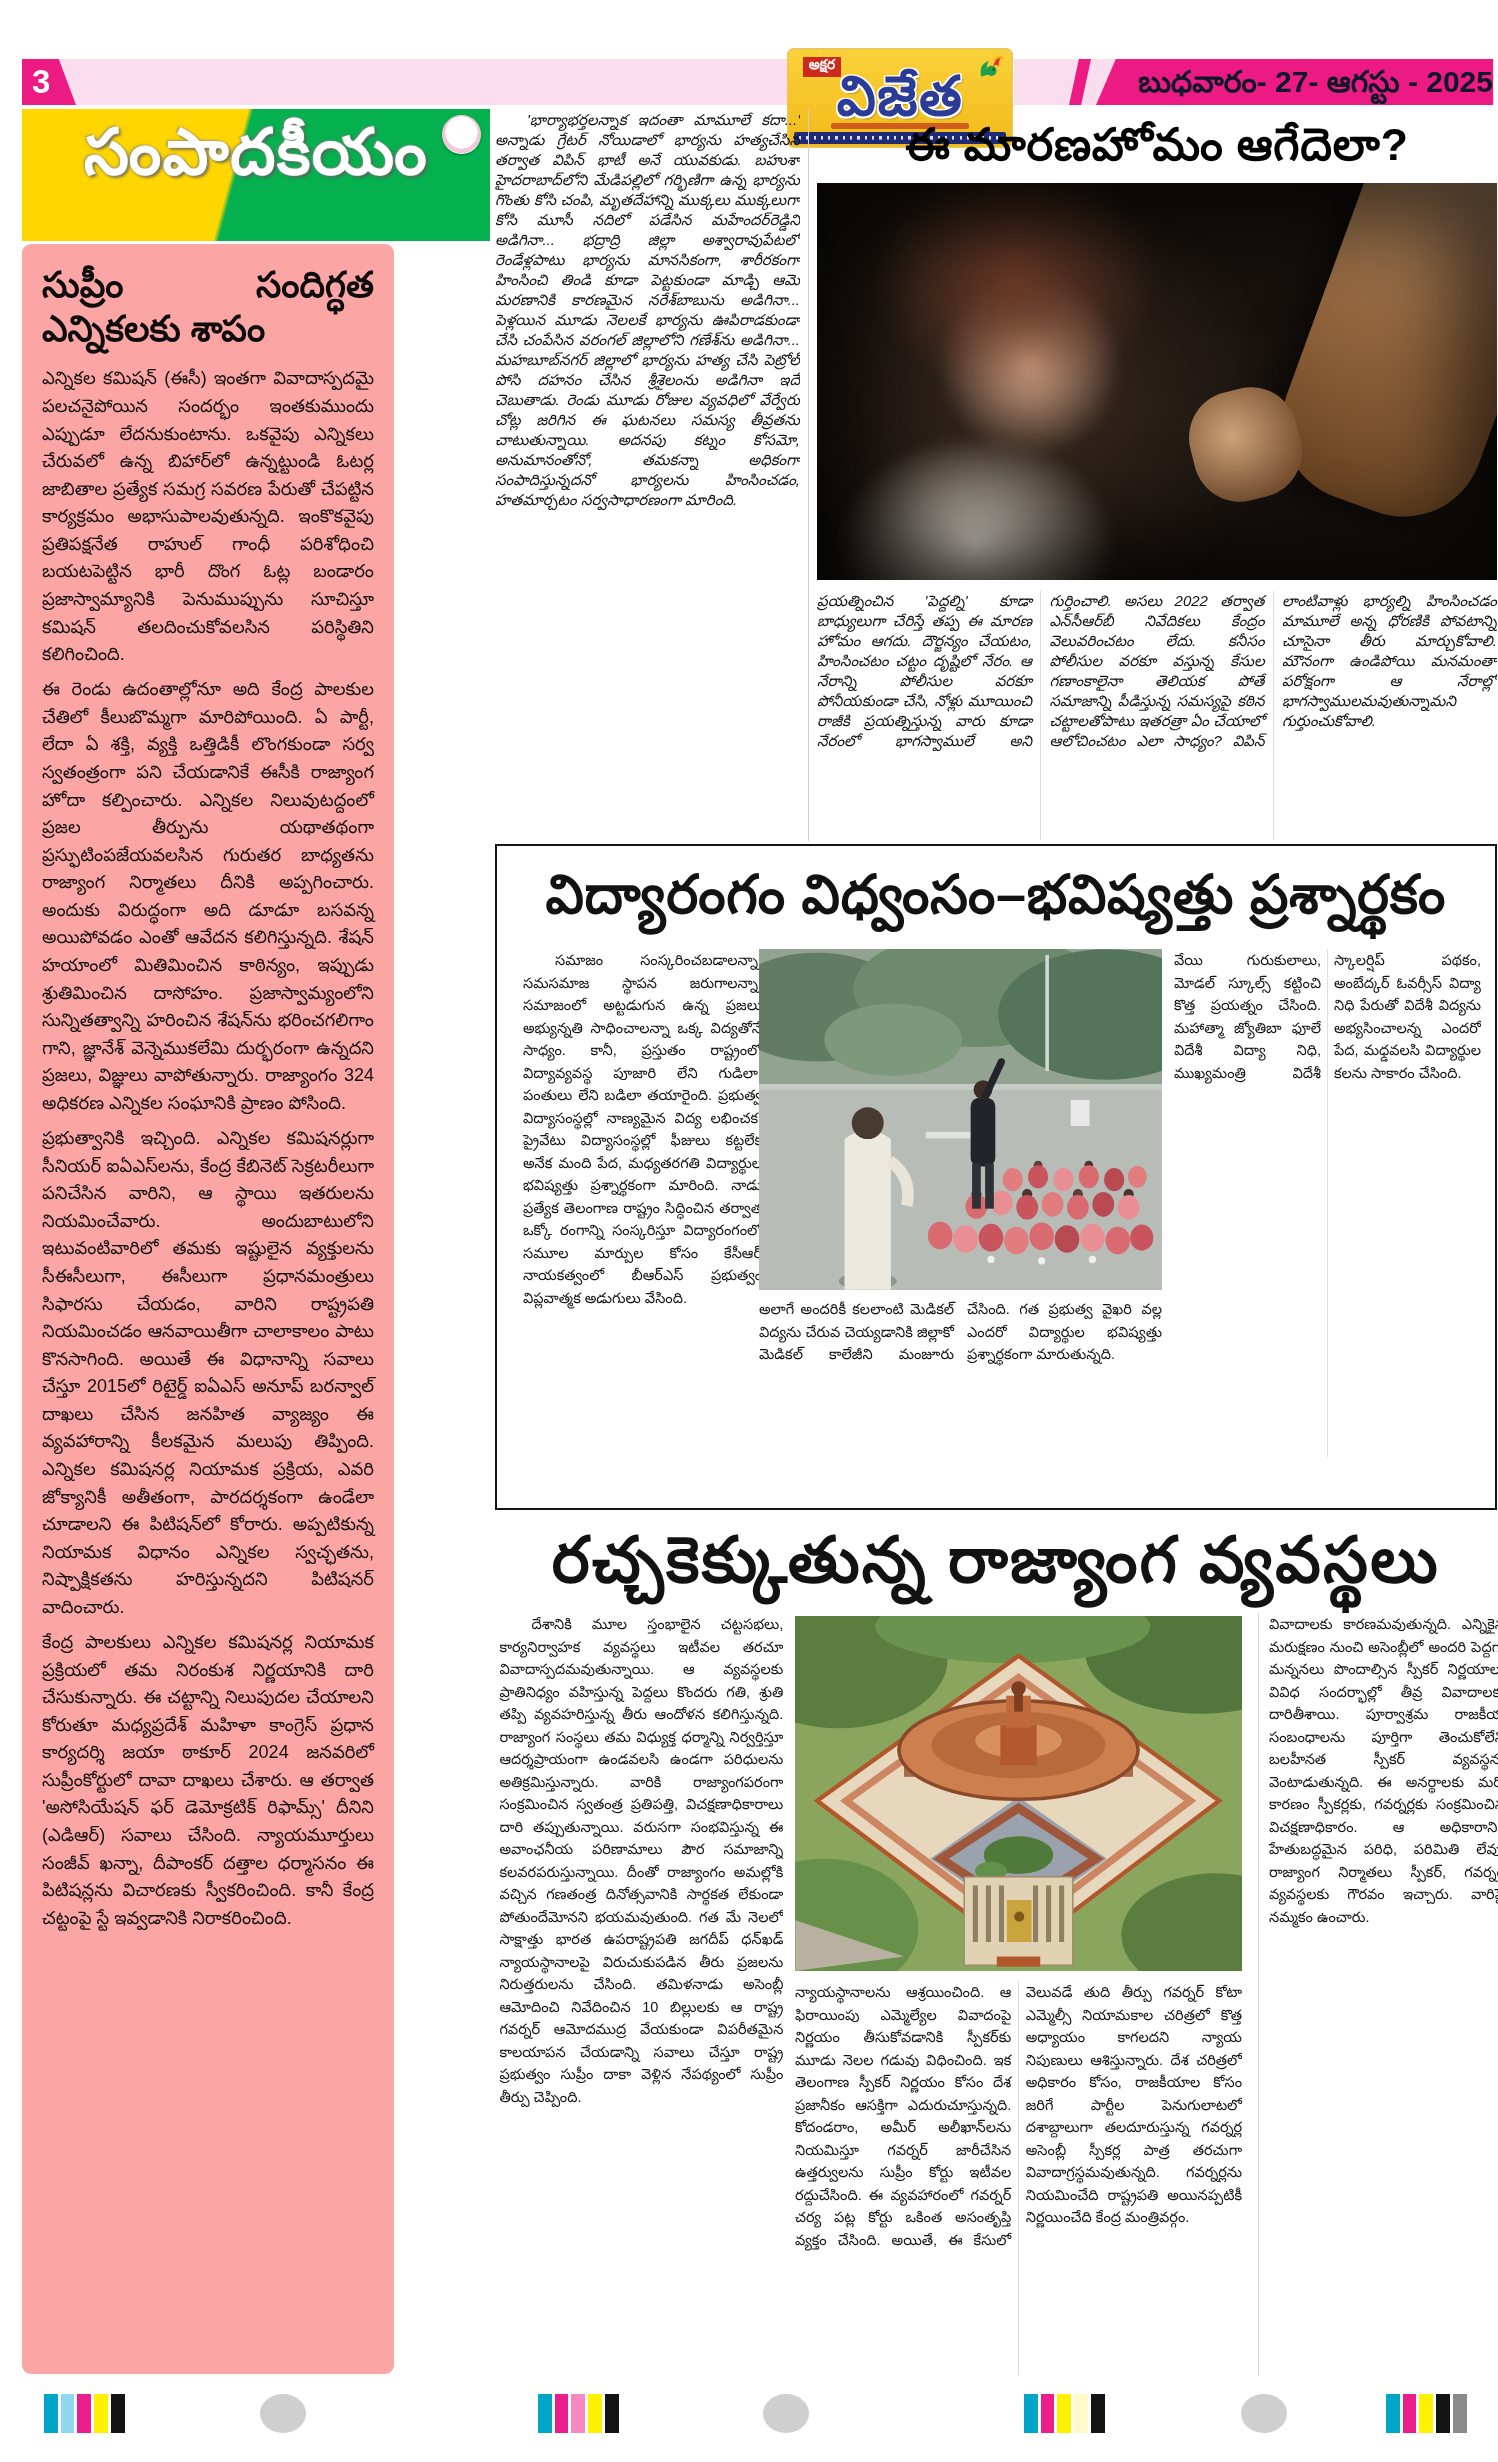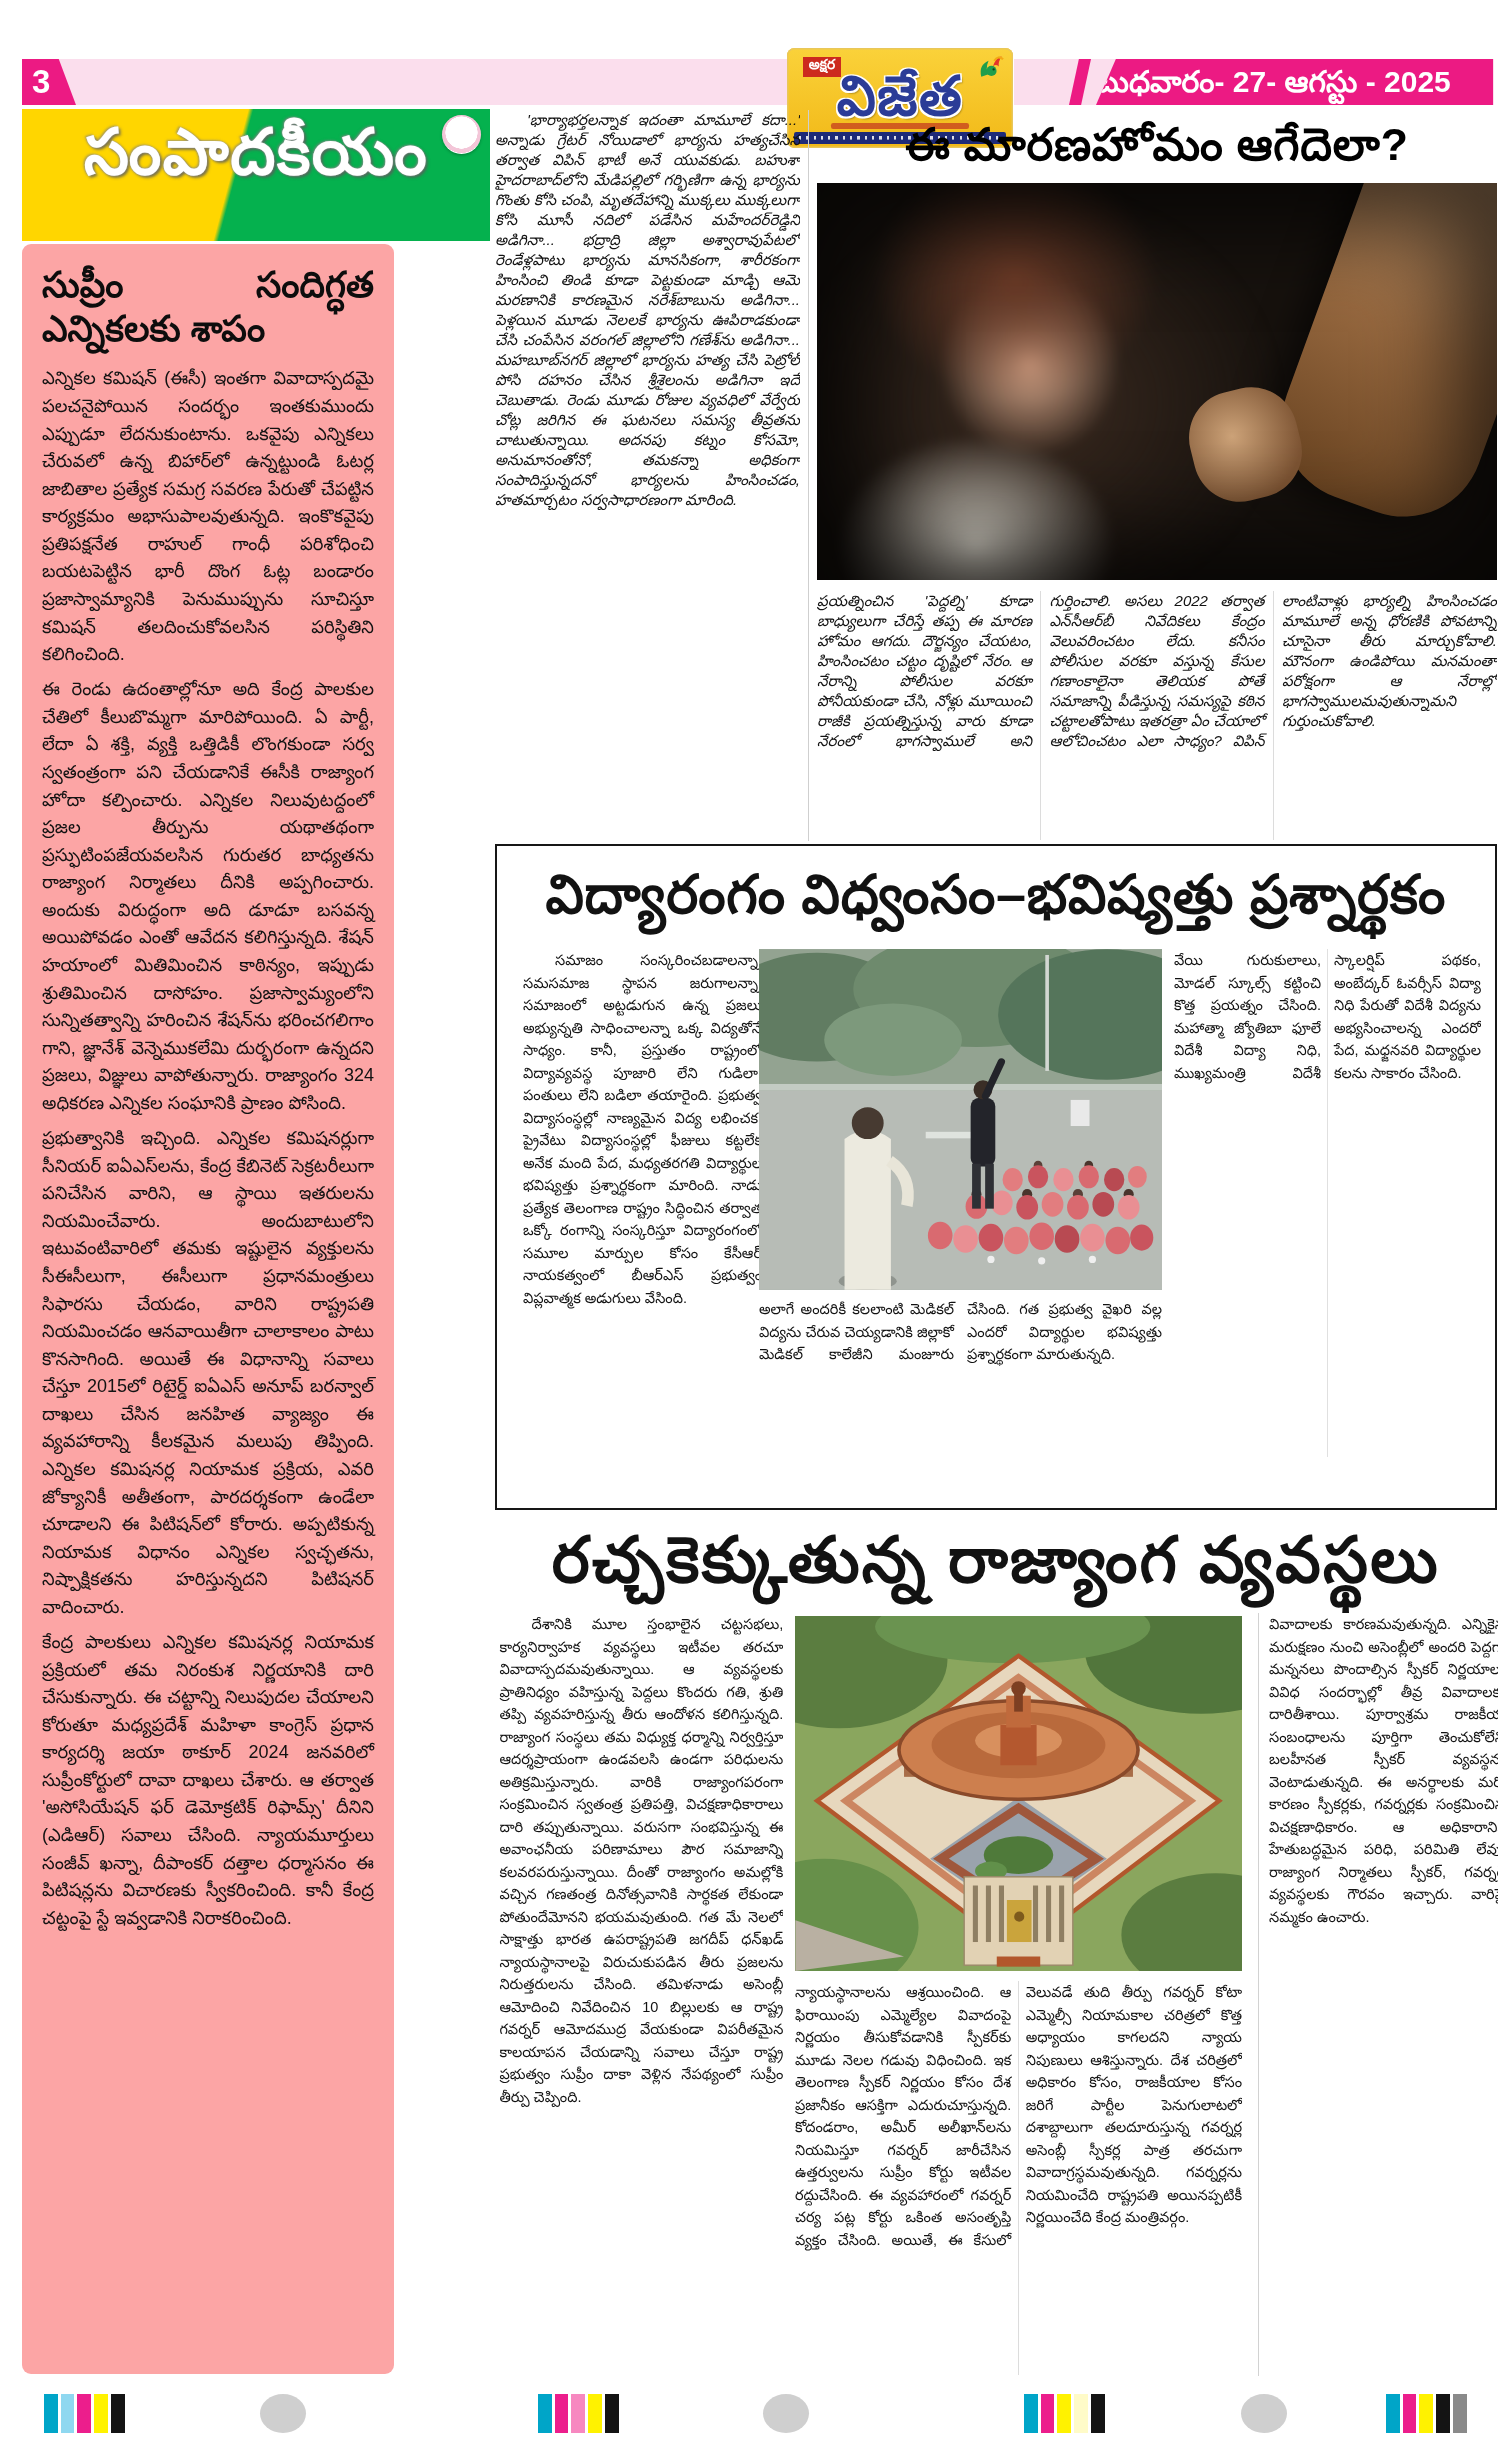--- a/index.html
+++ b/index.html
@@ -11,21 +11,21 @@
   
   .bar-left{left:22px;top:59px;width:986px;height:46px;background:#fbdeed;}
   .bar-right{left:1014px;top:59px;width:480px;height:46px;background:#fbdeed;}
   .pagetab{left:22px;top:59px;width:54px;height:46px;background:#ec1a83;
            clip-path:polygon(0 0,68% 0,100% 100%,0 100%);
            color:#fff;font-size:33px;font-weight:bold;line-height:45px;text-indent:10px;}
   .date-sliver{left:1069px;top:59px;width:22px;height:46px;background:#ec1a83;
            clip-path:polygon(45% 0,100% 0,55% 100%,0 100%);}
   .datebox{left:1096px;top:59px;width:397px;height:46px;background:#ec1a83;
            clip-path:polygon(5% 0,100% 0,100% 100%,0 100%);
-           color:#ffffff;font-size:30px;font-weight:bold;line-height:45px;text-align:left;}
+           color:#0f172a;font-size:30px;font-weight:bold;line-height:45px;text-align:right;}
 
   
   .masthead{left:787px;top:48px;width:226px;height:100px;border-radius:7.3px;
             background:linear-gradient(180deg,#fad23a,#f5b randomly91a);
             background:linear-gradient(180deg,#fad23a,#f2b918);
             box-shadow:0 0 0 1.5px #e9c75a inset;}
   .mh-tag{position:absolute;left:16px;top:8.7px;background:#cc2a1e;color:#fff;
           font-size:13.8px;font-weight:bold;padding:0.7px 5.8px;border-radius:0;}
   .mh-title{position:absolute;left:0;top:16px;width:100%;text-align:center;
             font-size:55px;font-weight:900;color:#2b3c97;letter-spacing:1.5px;
@@ -219,21 +219,21 @@
         </g>
         <g>
           <ellipse cx="150" cy="458" rx="40" ry="12" fill="#8f948e"></ellipse>
           <path d="M118 470 L118 262 Q150 238 182 262 L182 470 Z" fill="#eceadf"></path>
           <circle cx="150" cy="240" r="22" fill="#473a31"></circle>
           <path d="M180 292 q32 22 24 62" stroke="#e8e5d8" stroke-width="16" fill="none"></path>
         </g>
       </svg>
     </div>
     <div class="abs a3-below tx btx">అలాగే అందరికీ కలలాంటి మెడికల్ విద్యను చేరువ చెయ్యడానికి జిల్లాకో మెడికల్ కాలేజీని మంజూరు చేసింది. గత ప్రభుత్వ వైఖరి వల్ల ఎందరో విద్యార్థుల భవిష్యత్తు ప్రశ్నార్థకంగా మారుతున్నది.</div>
-    <div class="abs a3-right tx btx">వేయి గురుకులాలు, మోడల్ స్కూల్స్ కట్టించి కొత్త ప్రయత్నం చేసింది. మహాత్మా జ్యోతిబా ఫూలే విదేశీ విద్యా నిధి, ముఖ్యమంత్రి విదేశీ స్కాలర్షిప్ పథకం, అంబేద్కర్ ఓవర్సీస్ విద్యా నిధి పేరుతో విదేశీ విద్యను అభ్యసించాలన్న ఎందరో పేద, మధ్జనవరి విద్యార్థుల కలను సాకారం చేసింది.</div>
+    <div class="abs a3-right tx btx">వేయి గురుకులాలు, మోడల్ స్కూల్స్ కట్టించి కొత్త ప్రయత్నం చేసింది. మహాత్మా జ్యోతిబా ఫూలే విదేశీ విద్యా నిధి, ముఖ్యమంత్రి విదేశీ స్కాలర్షిప్ పథకం, అంబేద్కర్ ఓవర్సీస్ విద్యా నిధి పేరుతో విదేశీ విద్యను అభ్యసించాలన్న ఎందరో పేద, మధ్డవలసి విద్యార్థుల కలను సాకారం చేసింది.</div>
     <div class="abs a3-footer">
       <span>మాటలు నీటిమూటలయ్యాయి. ఆ నిర్ణయంపై ఇప్పటివరకు కనీసం</span>
       <span>చెల్లించకపోవడం వల్ల ఇంటర్ పూర్తయిన విద్యార్థులు డిగ్రీ లేదా</span>
       <span>రాష్ట్ర ప్రభుత్వం దీనిపై దృష్టి సారించాలి.</span>
     </div>
   </div>
 
   <div class="abs a4">
     <div class="abs a4-hl">రచ్చకెక్కుతున్న రాజ్యాంగ వ్యవస్థలు</div>
     <div class="abs a4-col1 tx btx indent">దేశానికి మూల స్తంభాలైన చట్టసభలు, కార్యనిర్వాహక వ్యవస్థలు ఇటీవల తరచూ వివాదాస్పదమవుతున్నాయి. ఆ వ్యవస్థలకు ప్రాతినిధ్యం వహిస్తున్న పెద్దలు కొందరు గతి, శ్రుతి తప్పి వ్యవహరిస్తున్న తీరు ఆందోళన కలిగిస్తున్నది. రాజ్యాంగ సంస్థలు తమ విధ్యుక్త ధర్మాన్ని నిర్వర్తిస్తూ ఆదర్శప్రాయంగా ఉండవలసి ఉండగా పరిధులను అతిక్రమిస్తున్నారు. వారికి రాజ్యాంగపరంగా సంక్రమించిన స్వతంత్ర ప్రతిపత్తి, విచక్షణాధికారాలు దారి తప్పుతున్నాయి. వరుసగా సంభవిస్తున్న ఈ అవాంఛనీయ పరిణామాలు పౌర సమాజాన్ని కలవరపరుస్తున్నాయి. దీంతో రాజ్యాంగం అమల్లోకి వచ్చిన గణతంత్ర దినోత్సవానికి సార్థకత లేకుండా పోతుందేమోనని భయమవుతుంది. గత మే నెలలో సాక్షాత్తు భారత ఉపరాష్ట్రపతి జగదీప్ ధన్‌ఖడ్ న్యాయస్థానాలపై విరుచుకుపడిన తీరు ప్రజలను నిరుత్తరులను చేసింది. తమిళనాడు అసెంబ్లీ ఆమోదించి నివేదించిన 10 బిల్లులకు ఆ రాష్ట్ర గవర్నర్ ఆమోదముద్ర వేయకుండా విపరీతమైన కాలయాపన చేయడాన్ని సవాలు చేస్తూ రాష్ట్ర ప్రభుత్వం సుప్రీం దాకా వెళ్లిన నేపథ్యంలో సుప్రీం తీర్పు చెప్పింది.</div>

